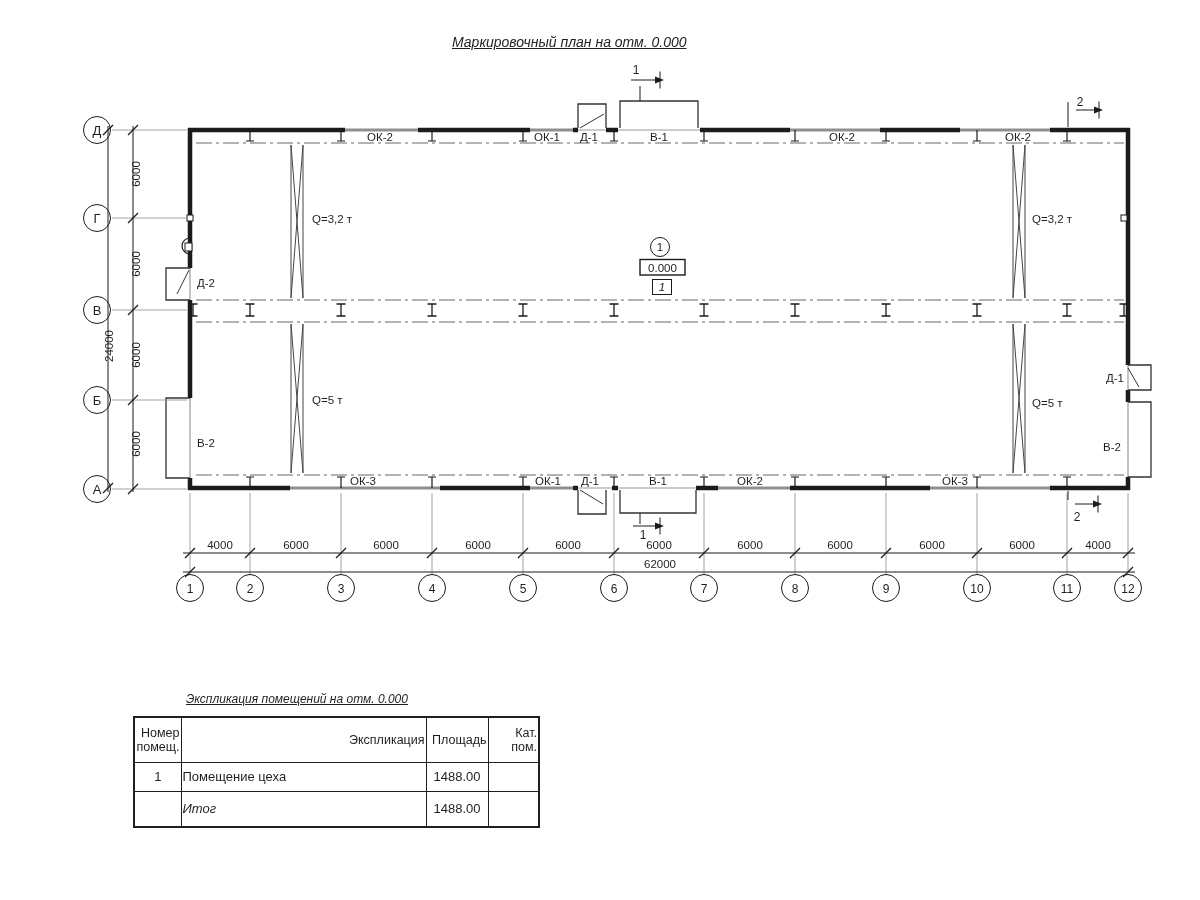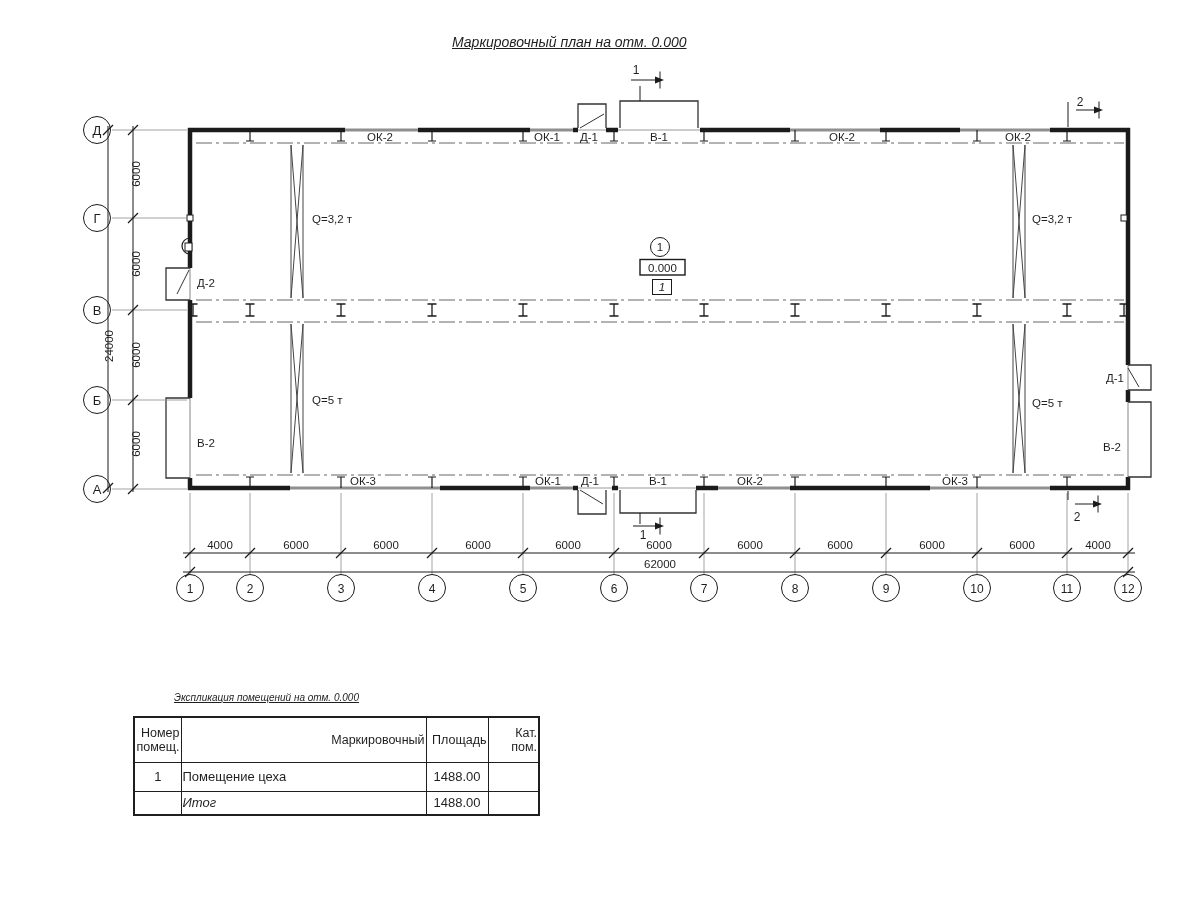--- a/index.html
+++ b/index.html
@@ -1,19 +1,19 @@
 <!DOCTYPE html>
 <html><head>
 <meta charset="utf-8">
 <style>
   html,body{margin:0;padding:0;background:#fff}
   body{width:1200px;height:900px;position:relative;font-family:"Liberation Sans",sans-serif;color:#1f1f1f}
   .abs{position:absolute}
   #main-title{left:452px;top:34px;font-style:italic;font-size:14px;line-height:1.2;text-decoration:underline;white-space:nowrap}
-  #expl-title{left:174px;top:692px;font-style:italic;font-size:10px;line-height:1.2;text-decoration:underline;white-space:nowrap}
+  #expl-title{left:186px;top:692px;font-style:italic;font-size:12px;line-height:1.2;text-decoration:underline;white-space:nowrap}
   svg{position:absolute;left:0;top:0}
   svg text{font-family:"Liberation Sans",sans-serif;fill:#1f1f1f;font-size:11.5px}
   svg text.axis{font-size:13px}
   svg text.col{font-size:12px}
   svg text.dim{font-size:11.5px}
   svg text.small-italic{font-style:italic}
   #expl-table{left:133px;top:716px;border-collapse:collapse;border:2px solid #1f1f1f;table-layout:fixed}
   #expl-table th,#expl-table td{border:1px solid #1f1f1f;font-weight:normal;font-size:12.5px;overflow:hidden}
   #expl-table th{text-align:right;vertical-align:middle}
   #expl-table td{font-size:13px;vertical-align:middle}
@@ -212,30 +212,30 @@
 <table id="expl-table" class="abs">
   <colgroup>
     <col style="width:47px">
       <col style="width:245px">
       <col style="width:62px">
       <col style="width:51px">
   </colgroup>
   <tbody>
       <tr style="height:45px">
     <th>Номер помещ.</th>
-    <th>Маркировочный</th>
+    <th>Экспликация</th>
     <th>Площадь</th>
     <th>Кат. пом.</th>
   </tr>
   <tr style="height:29px">
     <td class="c">1</td>
     <td class="l">Помещение цеха</td>
     <td class="c">1488.00</td>
     <td class="c"></td>
   </tr>
-  <tr style="height:24px">
+  <tr style="height:36px">
     <td class="c"></td>
     <td class="l it">Итог</td>
     <td class="c">1488.00</td>
     <td class="c"></td>
   </tr>
 </tbody>
   </table>
 
 </body></html>

